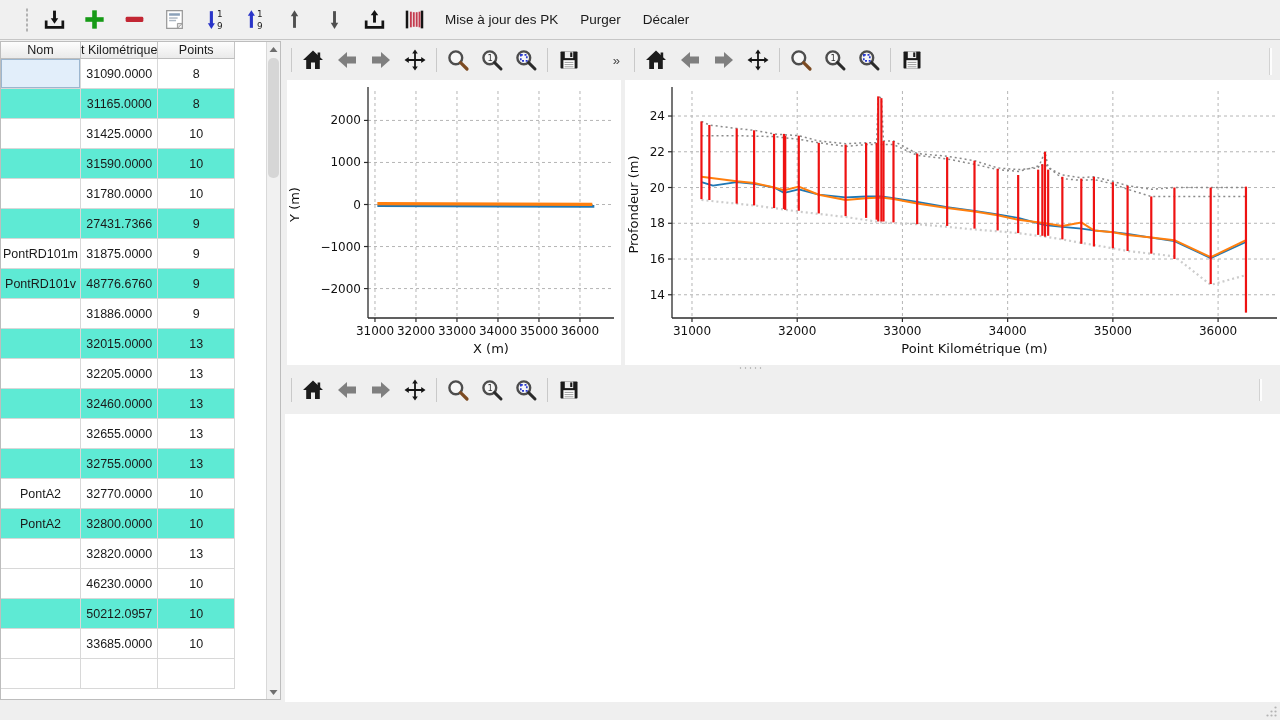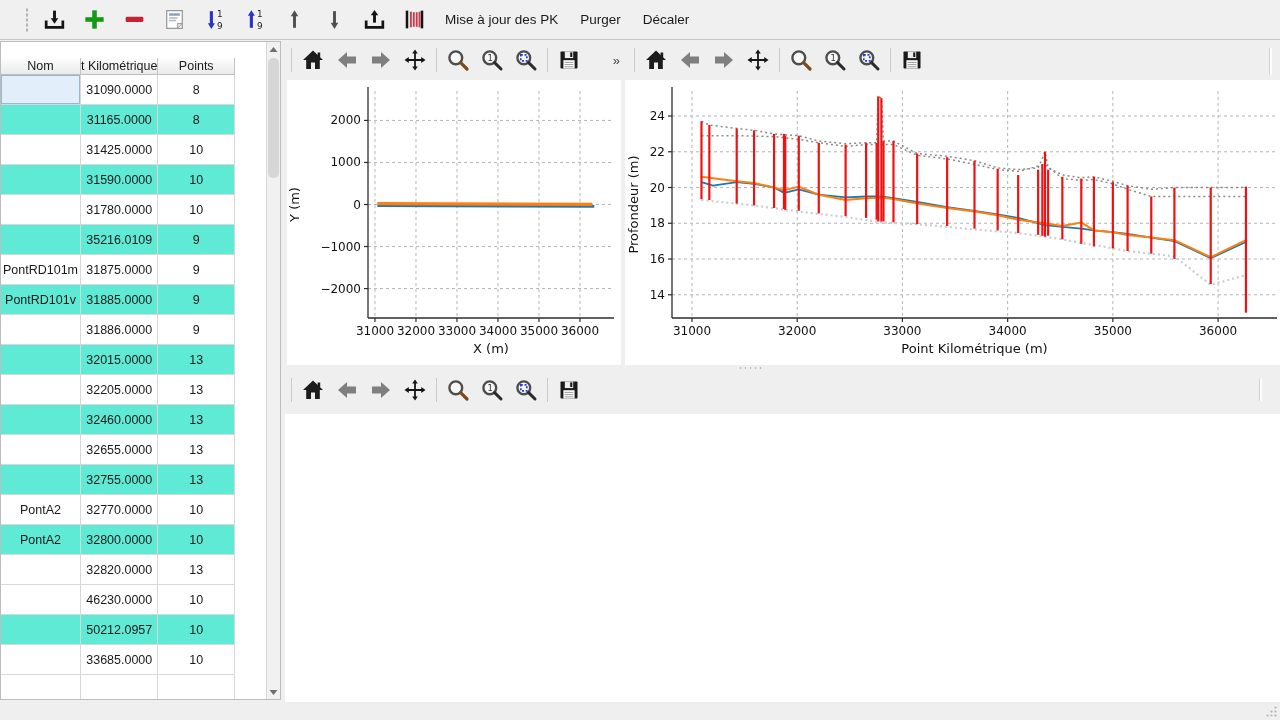--- a/index.html
+++ b/index.html
@@ -18,21 +18,21 @@
     background-image:radial-gradient(#b2b2b2 1px, transparent 1.2px);
     background-size:4px 5px;background-position:center;}
   .tb-btn{width:30px;height:30px;border:none;background:transparent;
     display:flex;align-items:center;justify-content:center;padding:0;margin:0 5px;}
   .tb-btn svg{width:25px;height:25px;}
   .tb-text{border:none;background:transparent;font-size:13.5px;color:#1a1a1a;
     padding:6px 11px;font-family:inherit;}
   
   .table-panel{position:absolute;left:0;top:41px;width:281px;height:659px;
     background:#fff;border:1px solid #bdbdbd;box-sizing:border-box;overflow:hidden;}
-  .tbl{position:absolute;left:0;top:16px;width:234px;}
+  .tbl{position:absolute;left:0;top:0;width:234px;}
   .tr{display:flex;height:30px;}
   .tr.head{height:17px;}
   .td,.th{box-sizing:border-box;display:flex;align-items:center;justify-content:center;
     font-size:12.5px;border-right:1px solid #d8d8d8;border-bottom:1px solid #d8d8d8;
     overflow:hidden;white-space:nowrap;}
   .th{background:linear-gradient(#fdfdfd,#eaeaea);border-right:1px solid #c4c4c4;
     border-bottom:1px solid #bdbdbd;font-size:12.5px;}
   .c0{width:91px;}.c1{width:88px;}.c2{width:87px;text-align:center;}
   .tr.alt .td{background:#5eead4;}
   .td.selected{background:#e2eefa;box-shadow:inset 0 0 0 1px #9cb6cf;}
@@ -248,31 +248,31 @@
         <div class="td c1">31590.0000</div>
         <div class="td c2">10</div>
       </div>
       <div class="tr">
         <div class="td c0"></div>
         <div class="td c1">31780.0000</div>
         <div class="td c2">10</div>
       </div>
       <div class="tr alt">
         <div class="td c0"></div>
-        <div class="td c1">35216.0109</div>
+        <div class="td c1">27431.7366</div>
         <div class="td c2">9</div>
       </div>
       <div class="tr">
         <div class="td c0">PontRD101m</div>
         <div class="td c1">31875.0000</div>
         <div class="td c2">9</div>
       </div>
       <div class="tr alt">
         <div class="td c0">PontRD101v</div>
-        <div class="td c1">31885.0000</div>
+        <div class="td c1">48776.6760</div>
         <div class="td c2">9</div>
       </div>
       <div class="tr">
         <div class="td c0"></div>
         <div class="td c1">31886.0000</div>
         <div class="td c2">9</div>
       </div>
       <div class="tr alt">
         <div class="td c0"></div>
         <div class="td c1">32015.0000</div>

